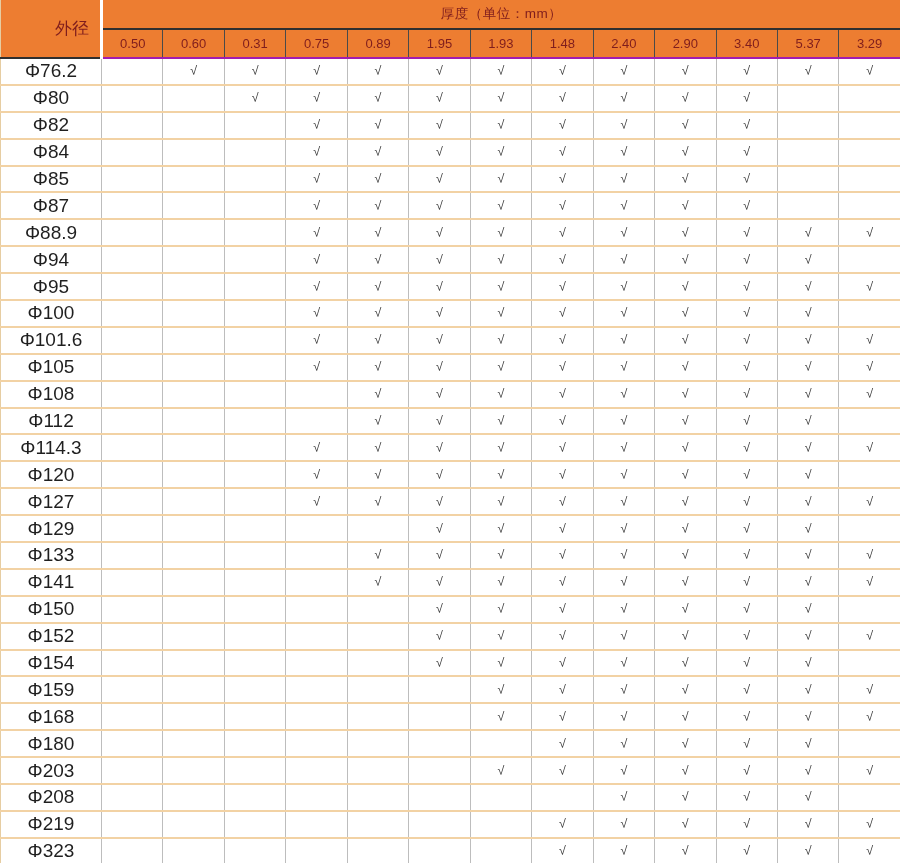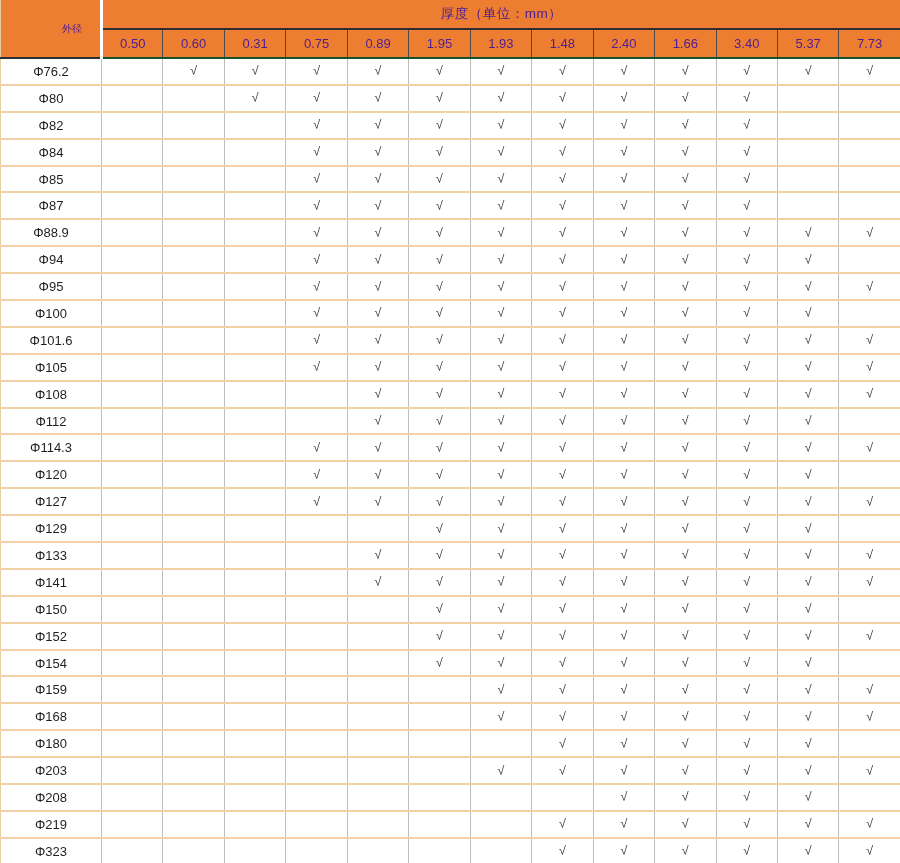--- a/index.html
+++ b/index.html
@@ -21,52 +21,52 @@
   }
   th, td {
     padding: 0;
     text-align: center;
     vertical-align: middle;
     white-space: nowrap;
     overflow: hidden;
   }
   thead th {
     background: #ed7d31;
-    color: #4c1d95;
+    color: #7f1d1d;
     font-weight: 400;
   }
   th.corner {
     width: 101px;
-    font-size: 10px;
+    font-size: 17px;
     border-right: 3px solid #ffffff;
     border-bottom: 2px solid #2f2f2f;
     padding-left: 43px;
   }
   th.title {
     height: 28px;
     font-size: 13.5px;
     border-bottom: 2px solid #2f2f2f;
     letter-spacing: 0.5px;
   }
   th.thv {
     height: 27px;
     font-size: 13px;
     border-left: 1px solid #4a4a4a;
-    border-bottom: 2px solid #14532d;
+    border-bottom: 2px solid #a21caf;
   }
   th.thv.first { border-left: none; }
   tbody tr { height: 26.9px; }
   tbody td {
     background: #ffffff;
     border-right: 1px solid #bdbdbd;
     border-bottom: 2px solid #f2d2a4;
     color: #262626;
   }
   tbody td:last-child { border-right: none; }
-  td.dia { font-size: 13px; color: #1f1f1f; }
+  td.dia { font-size: 19px; color: #1f1f1f; }
   td.chk { font-size: 12.5px; color: #3a3a3a; }
 </style>
 </head>
 <body>
 
 <table id="spec-table">
   <colgroup>
       <col style="width: 101px;">
       <col style="width: 61.4615px;">
       <col style="width: 61.4615px;">
@@ -90,24 +90,24 @@
     <tr id="thickness-values-row">
         <th class="thv first">0.50</th>
         <th class="thv">0.60</th>
         <th class="thv">0.31</th>
         <th class="thv">0.75</th>
         <th class="thv">0.89</th>
         <th class="thv">1.95</th>
         <th class="thv">1.93</th>
         <th class="thv">1.48</th>
         <th class="thv">2.40</th>
-        <th class="thv">1.66</th>
+        <th class="thv">2.90</th>
         <th class="thv">3.40</th>
         <th class="thv">5.37</th>
-        <th class="thv">7.73</th>
+        <th class="thv">3.29</th>
       </tr>
   </thead>
   <tbody id="table-body">
       <tr>
         <td class="dia">Φ76.2</td>
         <td class="chk"></td>
         <td class="chk">√</td>
         <td class="chk">√</td>
         <td class="chk">√</td>
         <td class="chk">√</td>

